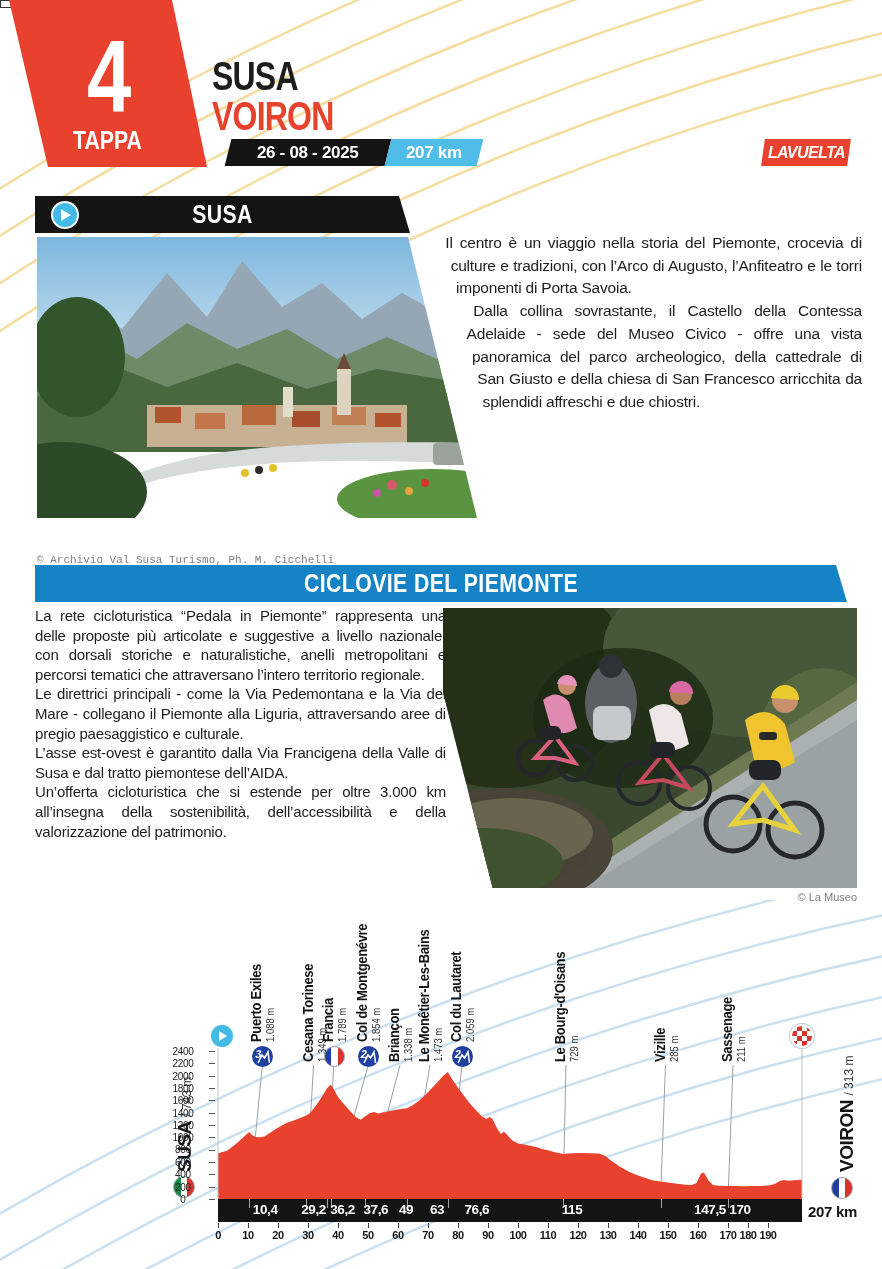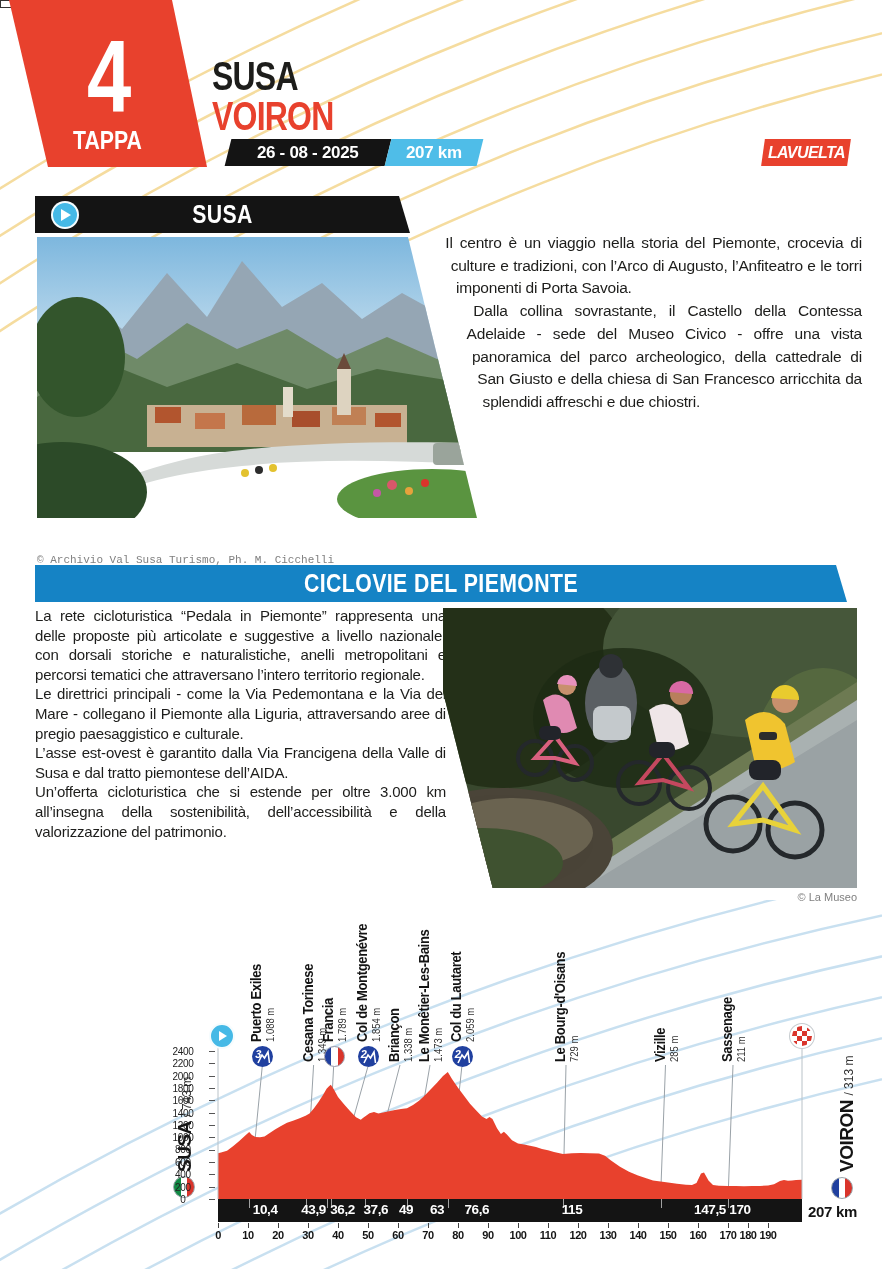--- a/index.html
+++ b/index.html
@@ -365,21 +365,21 @@
       <div class="rnum" style="left: 698px;">160</div>
       <div class="rtick" style="left: 728px;"></div>
       <div class="rnum" style="left: 728px;">170</div>
       <div class="rtick" style="left: 748px;"></div>
       <div class="rnum" style="left: 748px;">180</div>
       <div class="rtick" style="left: 768px;"></div>
       <div class="rnum" style="left: 768px;">190</div>
       <div class="bartick" style="left: 249.2px;"></div>
       <div class="seg" style="left: 265.2px;">10,4</div>
       <div class="bartick" style="left: 305.6px;"></div>
-      <div class="seg" style="left: 313.6px;">43,9</div>
+      <div class="seg" style="left: 313.6px;">29,2</div>
       <div class="bartick" style="left: 326.6px;"></div>
       <div class="seg" style="left: 342.6px;">36,2</div>
       <div class="bartick" style="left: 330.8px;"></div>
       <div class="seg" style="left: 375.8px;">37,6</div>
       <div class="bartick" style="left: 365px;"></div>
       <div class="seg" style="left: 406px;">49</div>
       <div class="bartick" style="left: 407px;"></div>
       <div class="seg" style="left: 437px;">63</div>
       <div class="bartick" style="left: 447.8px;"></div>
       <div class="seg" style="left: 476.8px;">76,6</div>

